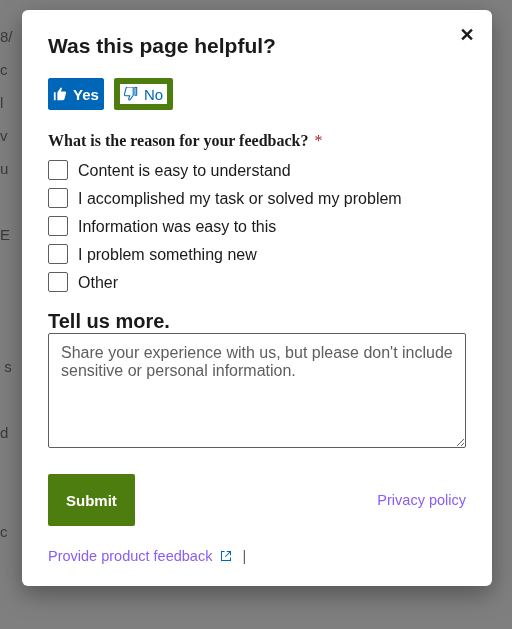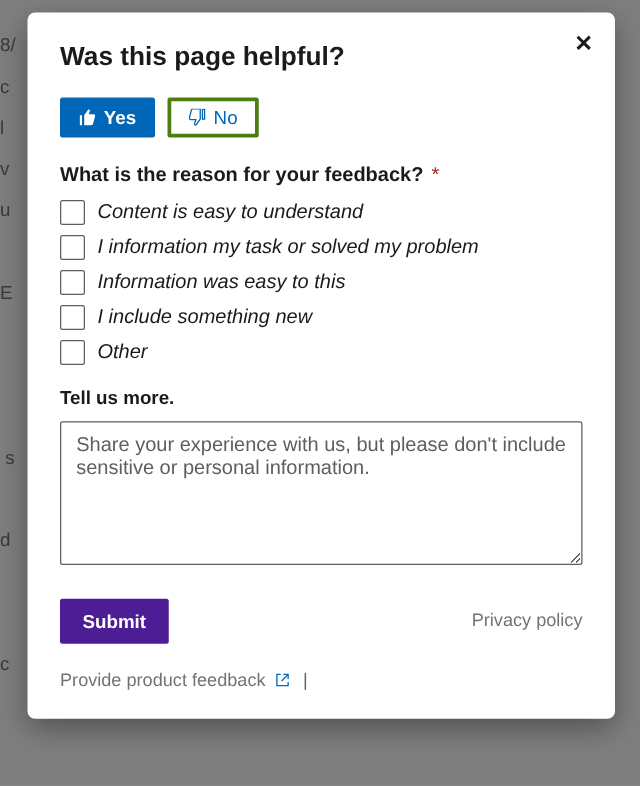--- a/index.html
+++ b/index.html
@@ -42,81 +42,82 @@
   }
   .modal-title {
     font-size:21px;
     font-weight:600;
     margin:2px 0 20px 0;
   }
   .vote-row { display:flex; gap:10px; margin-bottom:22px; }
   .vote-btn {
     display:flex; align-items:center; gap:6px;
     height:32px;
-    padding:0 14px;
+    padding:0 4px;
     border-radius:2px;
     font-size:15px;
     cursor:pointer;
     font-family:inherit;
   }
   .vote-yes {
     background:#0067b8;
     border:1px solid #0067b8;
     color:#ffffff;
     font-weight:600;
   }
   .vote-no {
     background:#ffffff;
-    border:3px solid #4d7c0f;
+    border:6px solid #4d7c0f;
     color:#0067b8;
   }
   .vote-btn svg { display:block; }
   .question {
     font-size:16px;
     font-weight:600;
     margin:0 0 10px 0;
+    font-family:Liberation Serif, serif;
   }
   .req { color:#a4262c; font-weight:400; margin-left:2px; }
   .options { display:flex; flex-direction:column; gap:8px; margin-bottom:18px; }
-  .option { display:flex; align-items:center; gap:10px; cursor:pointer;font-style:italic; }
+  .option { display:flex; align-items:flex-end; gap:10px; cursor:pointer; }
   .checkbox {
     width:20px; height:20px;
     border:1px solid #605e5c;
     border-radius:2px;
     flex-shrink:0;
   }
   .option-label { font-size:16px; }
-  .tell-us { font-size:15px; font-weight:600; margin:0 0 10px 0; }
+  .tell-us { font-size:20px; font-weight:600; margin:0 0 0 0; }
   .textarea {
     width:100%;
     height:115px;
     border:1px solid #605e5c;
     border-radius:2px;
     padding:10px 12px;
     font-family:inherit;
     font-size:16px;
     color:#605e5c;
     resize:both;
     margin-bottom:22px;
   }
   .textarea::placeholder { color:#605e5c; }
   .action-row { display:flex; align-items:center; justify-content:space-between; margin-bottom:22px; }
   .submit-btn {
-    background:#4c1d95;
+    background:#4d7c0f;
     color:#ffffff;
     border:none;
-    height:36px;
+    height:52px;
     padding:0 18px;
     font-size:15px;
     font-weight:600;
     border-radius:2px;
     cursor:pointer;
     font-family:inherit;
   }
-  .link { color:#737373; font-size:14.5px; text-decoration:none; cursor:pointer; }
+  .link { color:#8b5cf6; font-size:14.5px; text-decoration:none; cursor:pointer; }
   .footer-links { display:flex; gap:10px; font-size:14.5px; }
   .sep { color:#605e5c; }
   .ext-icon { display:inline-block; margin-left:4px; vertical-align:-1px; }
 </style>
 </head>
 <body>
 
 <div class="bg-text" aria-hidden="true">
 8/ &nbsp; &nbsp; &nbsp; &nbsp; &nbsp; &nbsp; &nbsp; &nbsp; &nbsp; &nbsp; &nbsp; &nbsp; &nbsp; &nbsp; &nbsp; &nbsp; &nbsp; &nbsp; &nbsp; &nbsp; &nbsp; &nbsp; &nbsp; &nbsp; &nbsp; &nbsp; &nbsp; &nbsp; &nbsp; &nbsp; &nbsp; &nbsp; &nbsp; &nbsp; &nbsp; &nbsp; &nbsp; &nbsp; &nbsp; &nbsp; &nbsp; &nbsp; &nbsp; &nbsp; &nbsp; &nbsp; &nbsp; &nbsp; &nbsp; &nbsp; &nbsp; &nbsp;<br>
 c<br>
@@ -164,29 +165,29 @@
     <span class="req">*</span>
   </p>
 
   <div class="options">
     <label class="option">
       <span class="checkbox"></span>
       <span class="option-label">Content is easy to understand</span>
     </label>
     <label class="option">
       <span class="checkbox"></span>
-      <span class="option-label">I information my task or solved my problem</span>
+      <span class="option-label">I accomplished my task or solved my problem</span>
     </label>
     <label class="option">
       <span class="checkbox"></span>
       <span class="option-label">Information was easy to this</span>
     </label>
     <label class="option">
       <span class="checkbox"></span>
-      <span class="option-label">I include something new</span>
+      <span class="option-label">I problem something new</span>
     </label>
     <label class="option">
       <span class="checkbox"></span>
       <span class="option-label">Other</span>
     </label>
   </div>
 
   <p class="tell-us">Tell us more.</p>
 
   <textarea class="textarea" placeholder="Share your experience with us, but please don't include sensitive or personal information." style=""></textarea>

